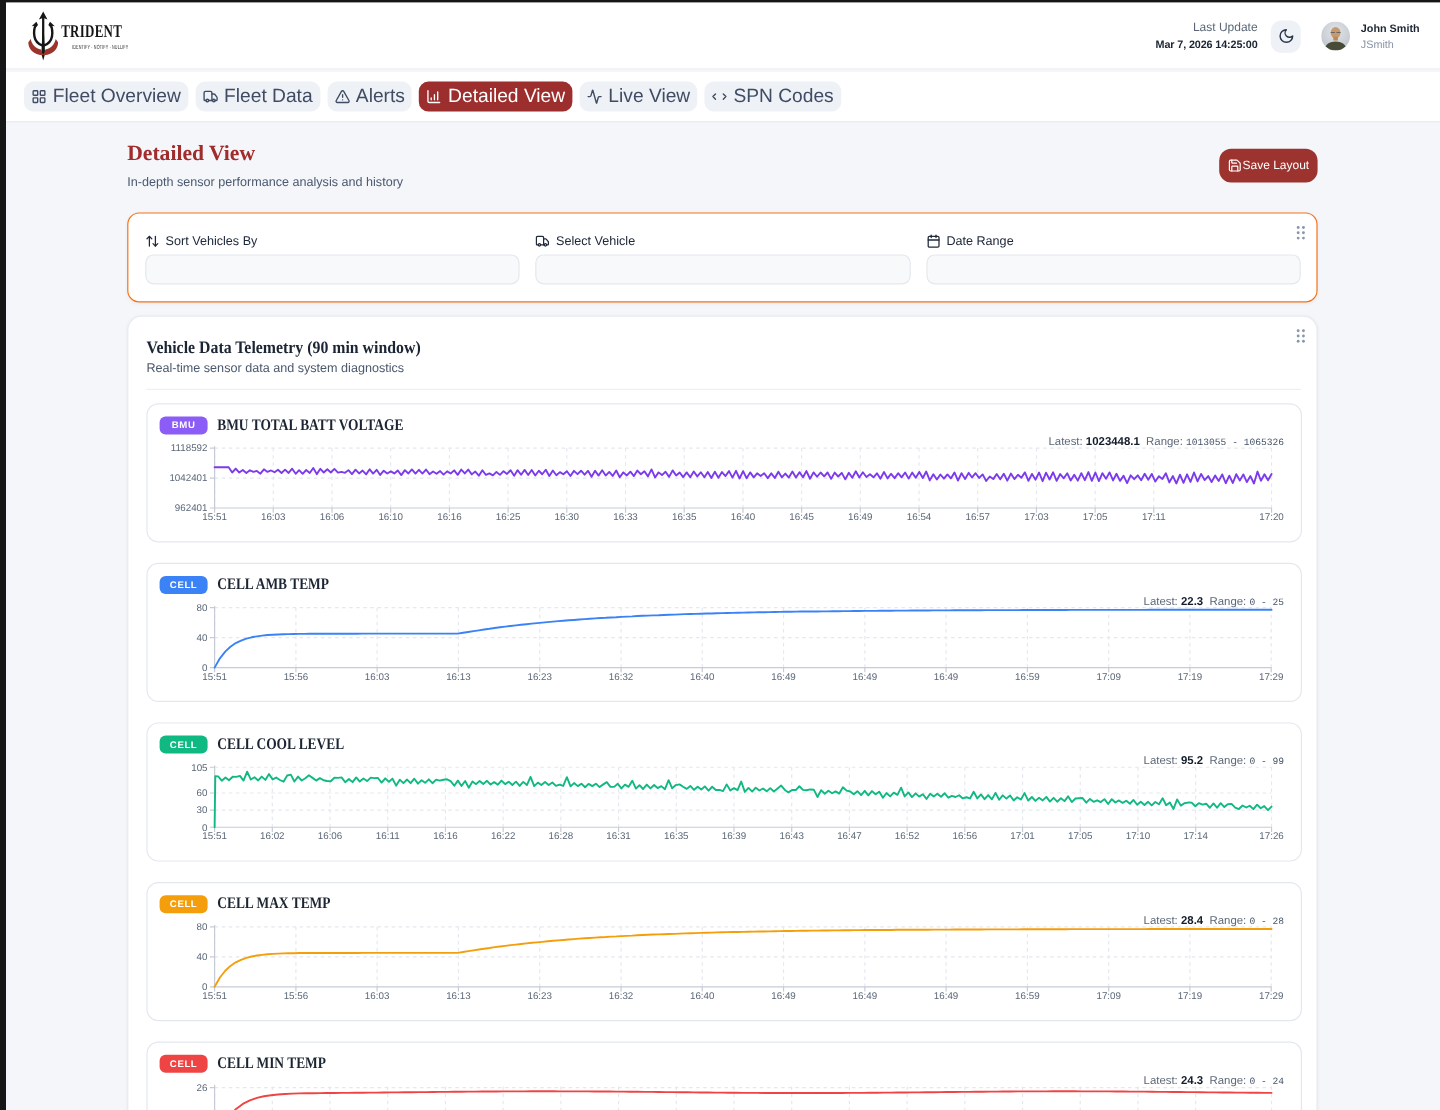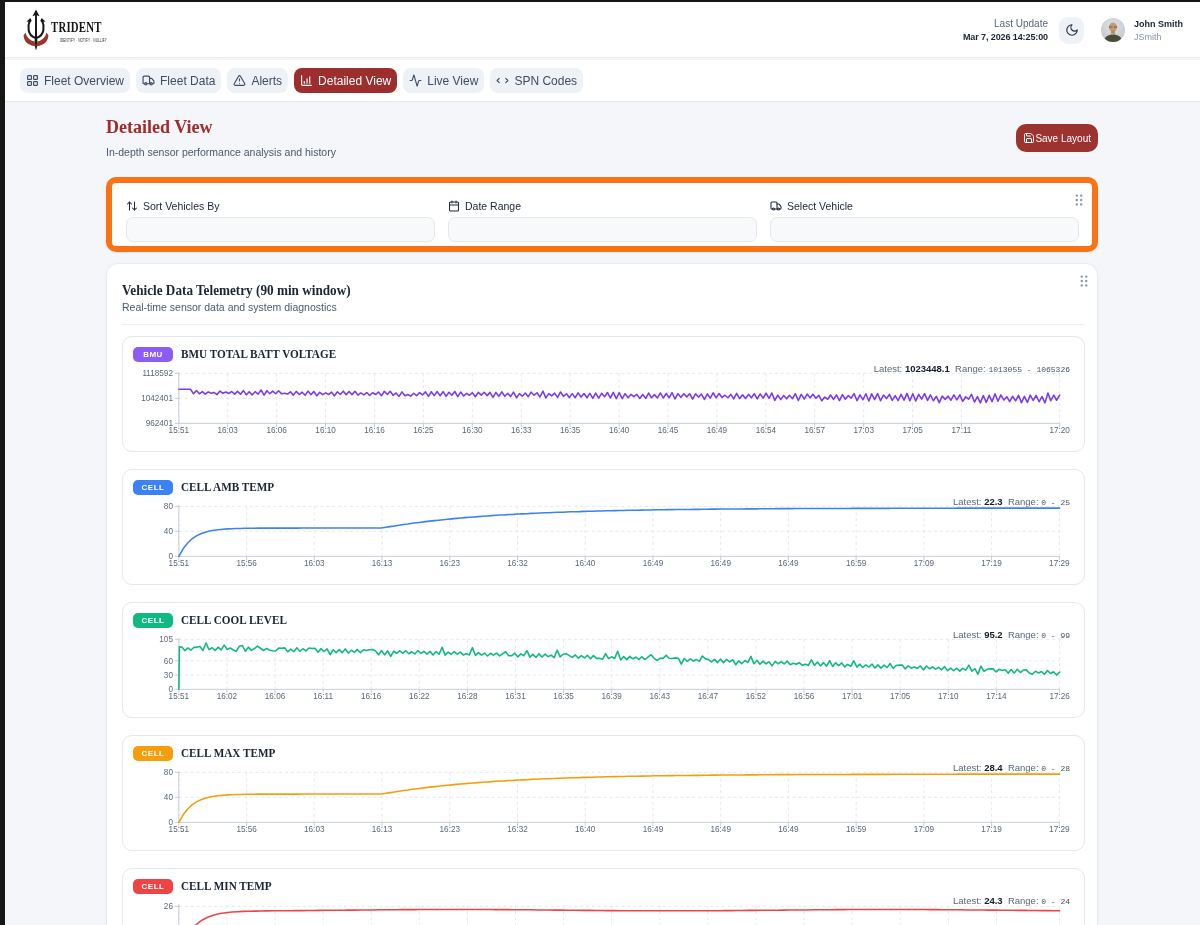--- a/index.html
+++ b/index.html
@@ -17,32 +17,32 @@
 .lastupd .l1 { font-size:10px; color:#5b6777; }
 .lastupd .l2 { font-size:9px; letter-spacing:-0.1px; color:#1b2433; font-weight:bold; margin-top:3px; }
 .moonbtn { width:25px; height:27px; background:#eef1f6; border-radius:9px; display:flex;
   align-items:center; justify-content:center; margin-right:17px; flex:0 0 auto; }
 .avwrap { width:24px; height:24px; flex:0 0 auto; }
 .uname { margin-left:9px; }
 .uname .n1 { font-size:9px; font-weight:bold; color:#1b2433; }
 .uname .n2 { font-size:9px; color:#8a94a6; margin-top:3px; }
 nav { position:absolute; top:60px; left:5px; width:1195px; height:42px; background:#fff;
   border-bottom:1px solid #e4e8ee; display:flex; align-items:center; padding-left:15px; gap:6px; }
-.tab { height:25px; border-radius:8px; background:#eef1f6; color:#3f4c63; font-size:12px;
+.tab { height:25px; border-radius:8px; background:#eef1f6; color:#3f4c63; font-size:16px;
   display:flex; align-items:center; gap:5px; padding:0 6px; white-space:nowrap; }
 .tab svg { flex:0 0 auto; }
 .tab.active { background:#9c2e2d; color:#fff; }
 main { position:absolute; top:102px; left:5px; width:1195px; height:823px; }
 .phead { position:absolute; left:101px; top:15px; width:992px; }
 .phead h1 { font-family:"Liberation Serif", serif; font-size:18px; font-weight:bold; color:#a02c2c; }
 .phead p { font-size:10.5px; color:#4b596e; margin-top:8px; }
 .savebtn { position:absolute; right:0; top:7px; height:28px; background:#9c332f; border-radius:10px;
   color:#fff; font-size:10px; display:flex; align-items:center; gap:0; padding:0 7px; }
 .fcard { position:absolute; left:101px; top:75px; width:992px; height:75px; background:#fff;
-  border:6px solid #f97316; border-radius:10px; box-shadow:0 1px 3px rgba(15,23,42,0.05); }
+  border:1px solid #f97316; border-radius:10px; box-shadow:0 1px 3px rgba(15,23,42,0.05); }
 .fields { display:flex; gap:13px; padding:17px 13px 0 14px; }
 .field { flex:1; }
 .flabel { display:flex; align-items:center; gap:5px; font-size:10.5px; color:#20293c; }
 .finput { margin-top:5px; height:25px; background:#f7f9fb; border:1px solid #e4e8ee; border-radius:7px; }
 .dots { position:absolute; top:9px; right:9px; }
 .tcard { position:absolute; left:101px; top:161px; width:992px; height:700px; background:#fff;
   border:1px solid #e8ecf1; border-radius:12px; box-shadow:0 1px 3px rgba(15,23,42,0.05); }
 .tcard h2 { position:absolute; left:15px; top:18px; font-family:"Liberation Serif", serif; font-size:14.5px; font-weight:bold; color:#1c2534; transform:scaleX(0.91); transform-origin:left center; }
 .tcard .sub { position:absolute; left:15px; top:37px; font-size:10.5px; color:#4b596e; }
 .tcard .sep { position:absolute; left:15px; top:60px; width:962px; height:1px; background:#eceff3; }
@@ -190,39 +190,39 @@
               <path d="m3 8 4-4 4 4"></path>
               <path d="M7 4v16"></path>
             </svg>
             <span>Sort Vehicles By</span>
           </div>
           <div class="finput"></div>
         </div>
       <div class="field">
           <div class="flabel">
             <svg width="12" height="12" viewBox="0 0 24 24" fill="none" stroke="#20293c" stroke-width="2.1" stroke-linecap="round" stroke-linejoin="round">
-              <path d="M8 2v4"></path>
-              <path d="M16 2v4"></path>
-              <rect width="18" height="18" x="3" y="4" rx="2"></rect>
-              <path d="M3 10h18"></path>
-            </svg>
-            <span>Date Range</span>
-          </div>
-          <div class="finput"></div>
-        </div>
-      <div class="field">
-          <div class="flabel">
-            <svg width="12" height="12" viewBox="0 0 24 24" fill="none" stroke="#20293c" stroke-width="2.1" stroke-linecap="round" stroke-linejoin="round">
               <path d="M14 18V6a2 2 0 0 0-2-2H4a2 2 0 0 0-2 2v11a1 1 0 0 0 1 1h2"></path>
               <path d="M15 18H9"></path>
               <path d="M19 18h2a1 1 0 0 0 1-1v-3.65a1 1 0 0 0-.22-.624l-3.48-4.35A1 1 0 0 0 17.52 8H14"></path>
               <circle cx="17" cy="18" r="2"></circle>
               <circle cx="7" cy="18" r="2"></circle>
             </svg>
             <span>Select Vehicle</span>
+          </div>
+          <div class="finput"></div>
+        </div>
+      <div class="field">
+          <div class="flabel">
+            <svg width="12" height="12" viewBox="0 0 24 24" fill="none" stroke="#20293c" stroke-width="2.1" stroke-linecap="round" stroke-linejoin="round">
+              <path d="M8 2v4"></path>
+              <path d="M16 2v4"></path>
+              <rect width="18" height="18" x="3" y="4" rx="2"></rect>
+              <path d="M3 10h18"></path>
+            </svg>
+            <span>Date Range</span>
           </div>
           <div class="finput"></div>
         </div>
     </div>
     <div class="dots"><svg width="8" height="12" viewBox="0 0 8 12">
           <g fill="#8a97ab">
             <circle cx="1.8" cy="1.6" r="1.2"></circle>
             <circle cx="6.2" cy="1.6" r="1.2"></circle>
             <circle cx="1.8" cy="6" r="1.2"></circle>
             <circle cx="6.2" cy="6" r="1.2"></circle>

